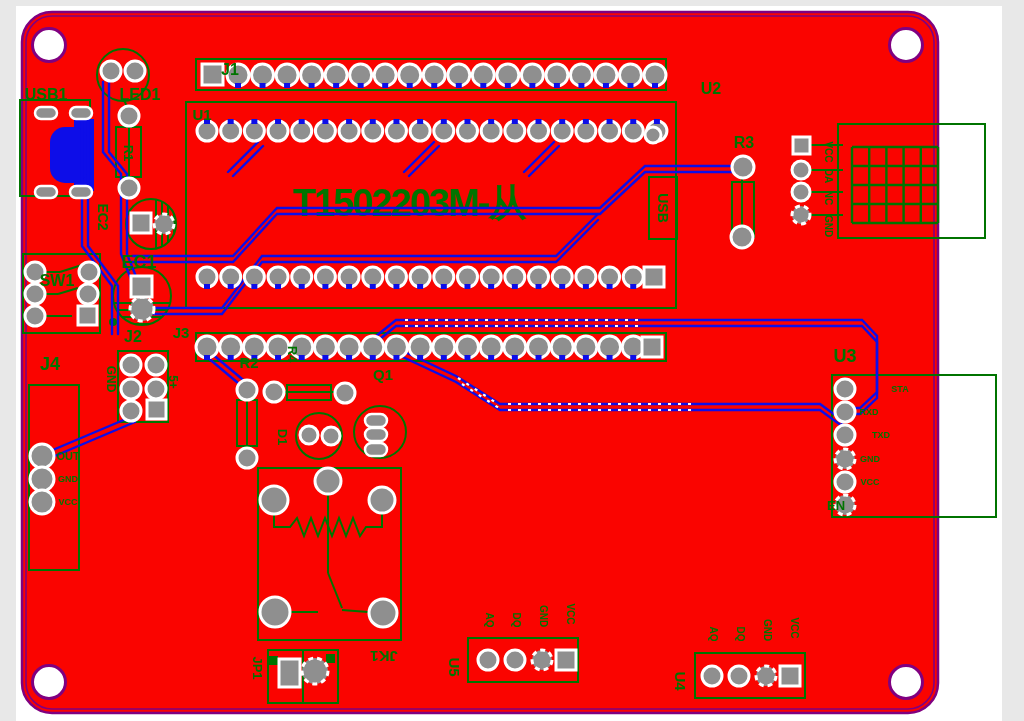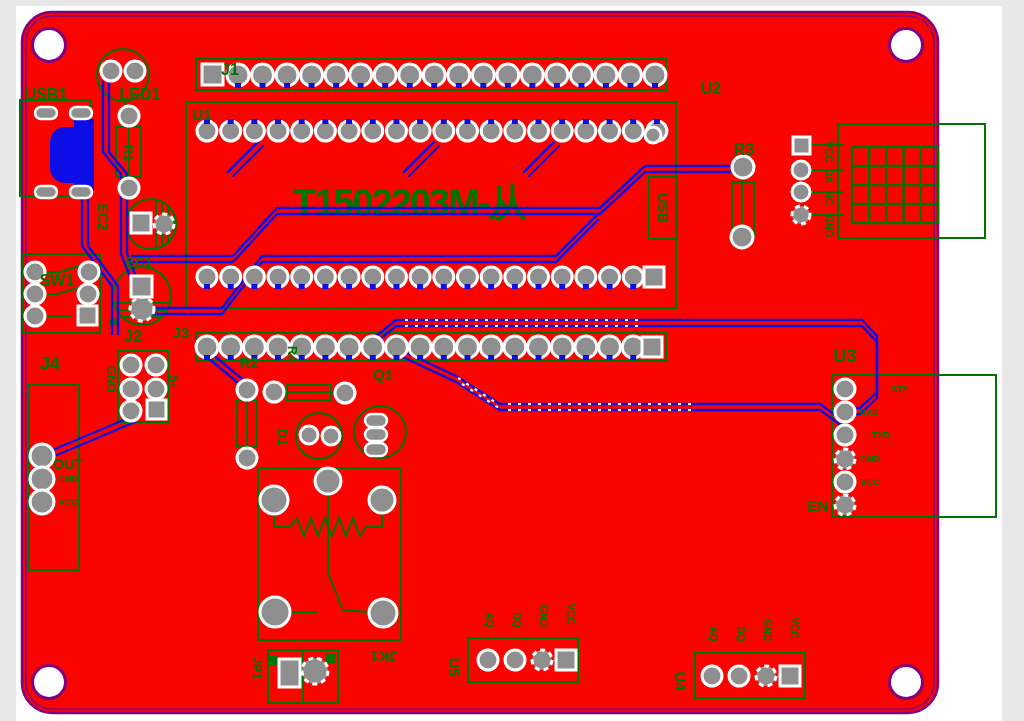--- a/index.html
+++ b/index.html
@@ -336,49 +336,49 @@
       <rect x="365" y="414" width="22" height="13" rx="6.5" fill="#8f8f8f" stroke="#ffffff" stroke-width="2.5"></rect>
       <rect x="365" y="428" width="22" height="13" rx="6.5" fill="#8f8f8f" stroke="#ffffff" stroke-width="2.5"></rect>
       <rect x="365" y="443" width="22" height="13" rx="6.5" fill="#8f8f8f" stroke="#ffffff" stroke-width="2.5"></rect>
     </svg>
   <div id="labels">
       <span class="lbl" style="left: 46px; top: 95px; font-size: 16px; transform: translate(-50%, -50%) rotate(0deg);">USB1</span>
       <span class="lbl" style="left: 140px; top: 47px; font-size: 16px; transform: translate(-50%, -50%) rotate(0deg); margin-top: 48px;">LED1</span>
       <span class="lbl" style="left: 186px; top: 70px; font-size: 16px; transform: translate(-50%, -50%) rotate(0deg); margin-left: 44px;">J1</span>
       <span class="lbl" style="left: 202px; top: 114px; font-size: 15px; transform: translate(-50%, -50%) rotate(0deg);">U1</span>
       <span class="lbl" style="left: 711px; top: 89px; font-size: 16px; transform: translate(-50%, -50%) rotate(0deg);">U2</span>
-      <span class="lbl" style="left: 744px; top: 143px; font-size: 16px; transform: translate(-50%, -50%) rotate(0deg); margin-top: 7px;">R3</span>
+      <span class="lbl" style="left: 744px; top: 143px; font-size: 16px; transform: translate(-50%, -50%) rotate(0deg);">R3</span>
       <span class="lbl" style="left: 663px; top: 208px; font-size: 14px; transform: translate(-50%, -50%) rotate(90deg);">USB</span>
       <span class="lbl" style="left: 128px; top: 153px; font-size: 13px; transform: translate(-50%, -50%) rotate(90deg);">R1</span>
       <span class="lbl" style="left: 103px; top: 217px; font-size: 14px; transform: translate(-50%, -50%) rotate(90deg);">EC2</span>
-      <span class="lbl" style="left: 139px; top: 262px; font-size: 14px; transform: translate(-50%, -50%) rotate(0deg);">EC1</span>
+      <span class="lbl" style="left: 139px; top: 262px; font-size: 18px; transform: translate(-50%, -50%) rotate(0deg);">EC1</span>
       <span class="lbl" style="left: 57px; top: 241px; font-size: 16px; transform: translate(-50%, -50%) rotate(0deg); margin-top: 40px;">SW1</span>
       <span class="lbl" style="left: 133px; top: 337px; font-size: 16px; transform: translate(-50%, -50%) rotate(0deg); text-align: center;">J2</span>
       <span class="lbl" style="left: 111px; top: 379px; font-size: 12px; transform: translate(-50%, -50%) rotate(90deg);">GND</span>
       <span class="lbl" style="left: 173px; top: 382px; font-size: 12px; transform: translate(-50%, -50%) rotate(90deg);">5+</span>
       <span class="lbl" style="left: 181px; top: 332px; font-size: 15px; transform: translate(-50%, -50%) rotate(0deg);">J3</span>
       <span class="lbl" style="left: 249px; top: 362px; font-size: 15px; transform: translate(-50%, -50%) rotate(0deg);">R2</span>
       <span class="lbl" style="left: 292px; top: 354px; font-size: 13px; transform: translate(-50%, -50%) rotate(90deg);">R4</span>
       <span class="lbl" style="left: 50px; top: 364px; font-size: 18px; transform: translate(-50%, -50%) rotate(0deg);">J4</span>
-      <span class="lbl" style="left: 68px; top: 456px; font-size: 14px; transform: translate(-50%, -50%) rotate(0deg); margin-top: 8px;">OUT</span>
+      <span class="lbl" style="left: 68px; top: 456px; font-size: 11px; transform: translate(-50%, -50%) rotate(0deg);">OUT</span>
       <span class="lbl" style="left: 68px; top: 479px; font-size: 9px; transform: translate(-50%, -50%) rotate(0deg);">GND</span>
       <span class="lbl" style="left: 68px; top: 502px; font-size: 9px; transform: translate(-50%, -50%) rotate(0deg);">VCC</span>
       <span class="lbl" style="left: 383px; top: 374px; font-size: 15px; transform: translate(-50%, -50%) rotate(0deg);">Q1</span>
       <span class="lbl" style="left: 282px; top: 437px; font-size: 13px; transform: translate(-50%, -50%) rotate(90deg);">D1</span>
       <span class="lbl" style="left: 384px; top: 656px; font-size: 15px; transform: translate(-50%, -50%) rotate(180deg);">JK1</span>
       <span class="lbl" style="left: 257px; top: 668px; font-size: 13px; transform: translate(-50%, -50%) rotate(90deg);">JP1</span>
       <span class="lbl" style="left: 454px; top: 667px; font-size: 15px; transform: translate(-50%, -50%) rotate(90deg);">U5</span>
       <span class="lbl" style="left: 680px; top: 681px; font-size: 15px; transform: translate(-50%, -50%) rotate(90deg);">U4</span>
       <span class="lbl" style="left: 845px; top: 356px; font-size: 18px; transform: translate(-50%, -50%) rotate(0deg);">U3</span>
       <span class="lbl" style="left: 900px; top: 389px; font-size: 9px; transform: translate(-50%, -50%) rotate(0deg);">STA</span>
       <span class="lbl" style="left: 869px; top: 412px; font-size: 9px; transform: translate(-50%, -50%) rotate(0deg);">RXD</span>
       <span class="lbl" style="left: 869px; top: 435px; font-size: 9px; transform: translate(-50%, -50%) rotate(0deg); margin-left: 12px;">TXD</span>
       <span class="lbl" style="left: 870px; top: 459px; font-size: 9px; transform: translate(-50%, -50%) rotate(0deg);">GND</span>
       <span class="lbl" style="left: 870px; top: 482px; font-size: 9px; transform: translate(-50%, -50%) rotate(0deg);">VCC</span>
-      <span class="lbl" style="left: 818px; top: 505px; font-size: 15px; transform: translate(-50%, -50%) rotate(0deg); text-align: center;">EN</span>
+      <span class="lbl" style="left: 836px; top: 505px; font-size: 13px; transform: translate(-50%, -50%) rotate(0deg); text-align: center;">EN</span>
       <span class="lbl" style="left: 828px; top: 152px; font-size: 10px; transform: translate(-50%, -50%) rotate(90deg);">VCC</span>
       <span class="lbl" style="left: 828px; top: 176px; font-size: 10px; transform: translate(-50%, -50%) rotate(90deg);">DA</span>
       <span class="lbl" style="left: 828px; top: 198px; font-size: 10px; transform: translate(-50%, -50%) rotate(90deg);">NC</span>
       <span class="lbl" style="left: 828px; top: 226px; font-size: 10px; transform: translate(-50%, -50%) rotate(90deg);">GND</span>
       <span class="lbl" style="left: 489px; top: 620px; font-size: 10px; transform: translate(-50%, -50%) rotate(90deg);">AQ</span>
       <span class="lbl" style="left: 516px; top: 620px; font-size: 10px; transform: translate(-50%, -50%) rotate(90deg);">DQ</span>
       <span class="lbl" style="left: 543px; top: 616px; font-size: 10px; transform: translate(-50%, -50%) rotate(90deg);">GND</span>
       <span class="lbl" style="left: 570px; top: 614px; font-size: 10px; transform: translate(-50%, -50%) rotate(90deg);">VCC</span>
       <span class="lbl" style="left: 713px; top: 634px; font-size: 10px; transform: translate(-50%, -50%) rotate(90deg);">AQ</span>
       <span class="lbl" style="left: 740px; top: 634px; font-size: 10px; transform: translate(-50%, -50%) rotate(90deg);">DQ</span>

